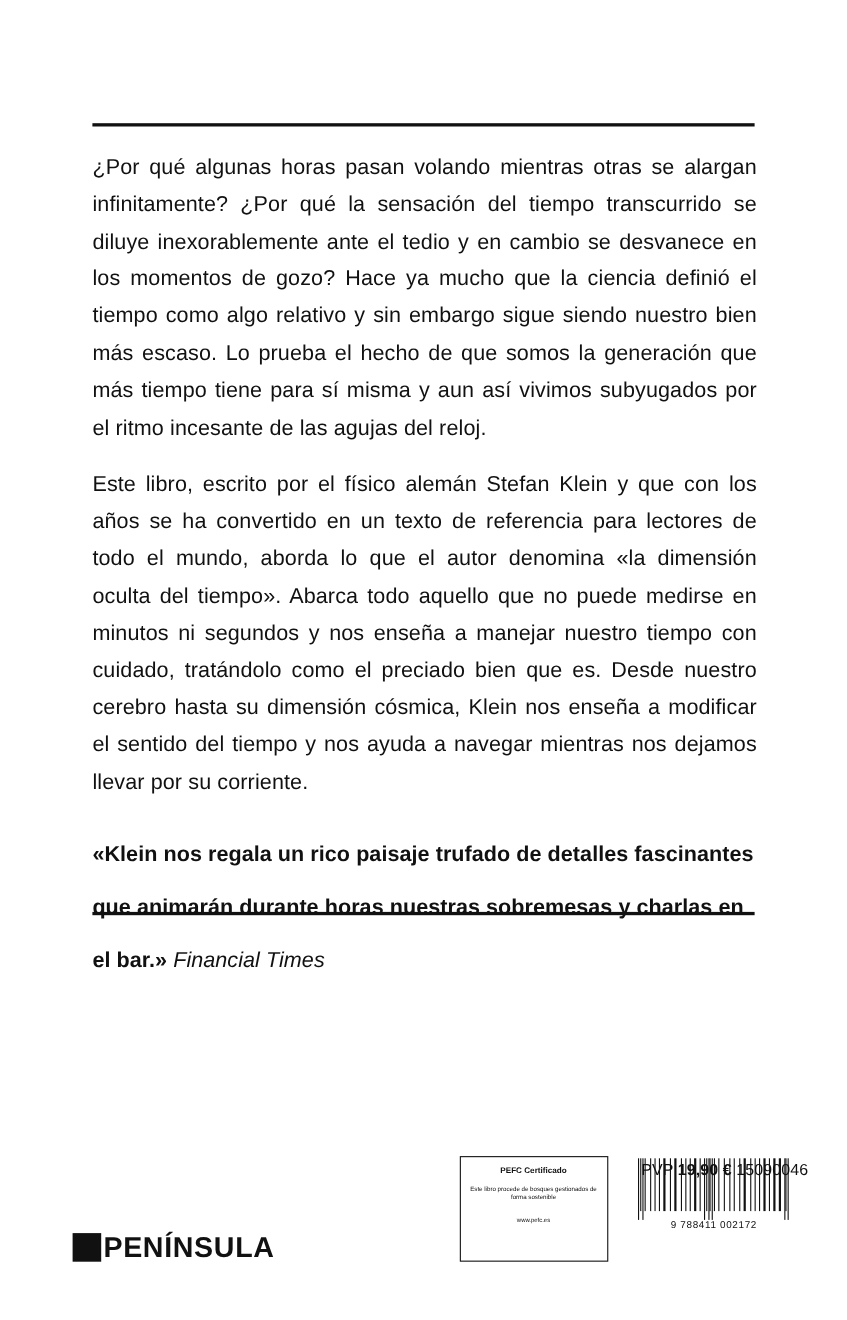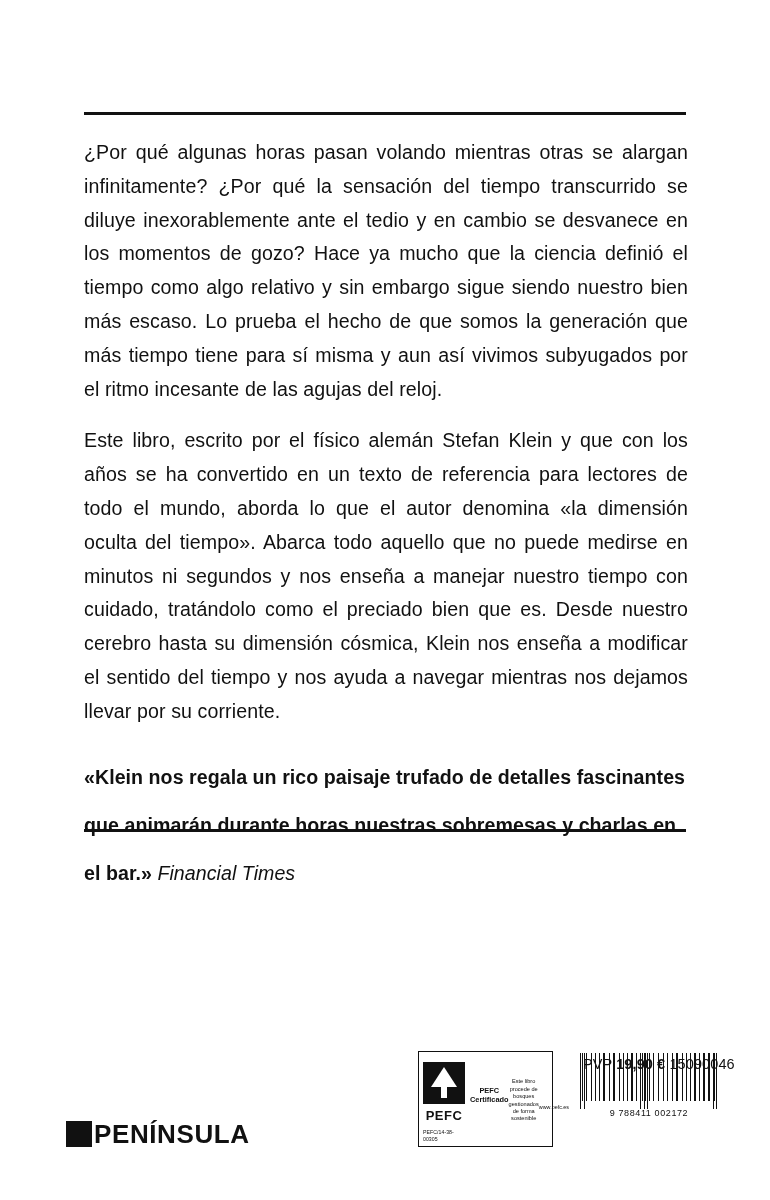--- a/index.html
+++ b/index.html
@@ -144,20 +144,21 @@
     font-size: 5.2px;
     color: #111111;
     line-height: 7px;
     letter-spacing: 0.05px;
   }
   .pefc-right {
     flex: 1;
     padding: 7px 4px 4px 3px;
     box-sizing: border-box;
     display: flex;
+    flex-direction: column;
     align-items: center;
     text-align: center;
   }
   .pefc-title {
     font-size: 7.4px;
     font-weight: bold;
     color: #111111;
     line-height: 9px;
     margin-bottom: 11px;
   }
@@ -229,25 +230,20 @@
   </div>
 
   <div class="rule rule-bottom"></div>
 
   <div class="publisher">
     <span class="pub-mark"></span>
     <span class="pub-name">PENÍNSULA</span>
   </div>
 
   <div class="pefc-box">
-    <div class="pefc-left">
-      <div class="pefc-tree"></div>
-      <div class="pefc-word">PEFC</div>
-      <div class="pefc-code">PEFC/14-38-00305</div>
-    </div>
     <div class="pefc-right">
       <div class="pefc-title">PEFC Certificado</div>
       <div class="pefc-desc">Este libro procede de bosques gestionados de forma sostenible</div>
       <div class="pefc-url">www.pefc.es</div>
     </div>
   </div>
 
   <div class="price-line"><span>PVP</span> <span class="amount">19,90 €</span> <span>15090046</span></div>
 
   <div class="barcode">

